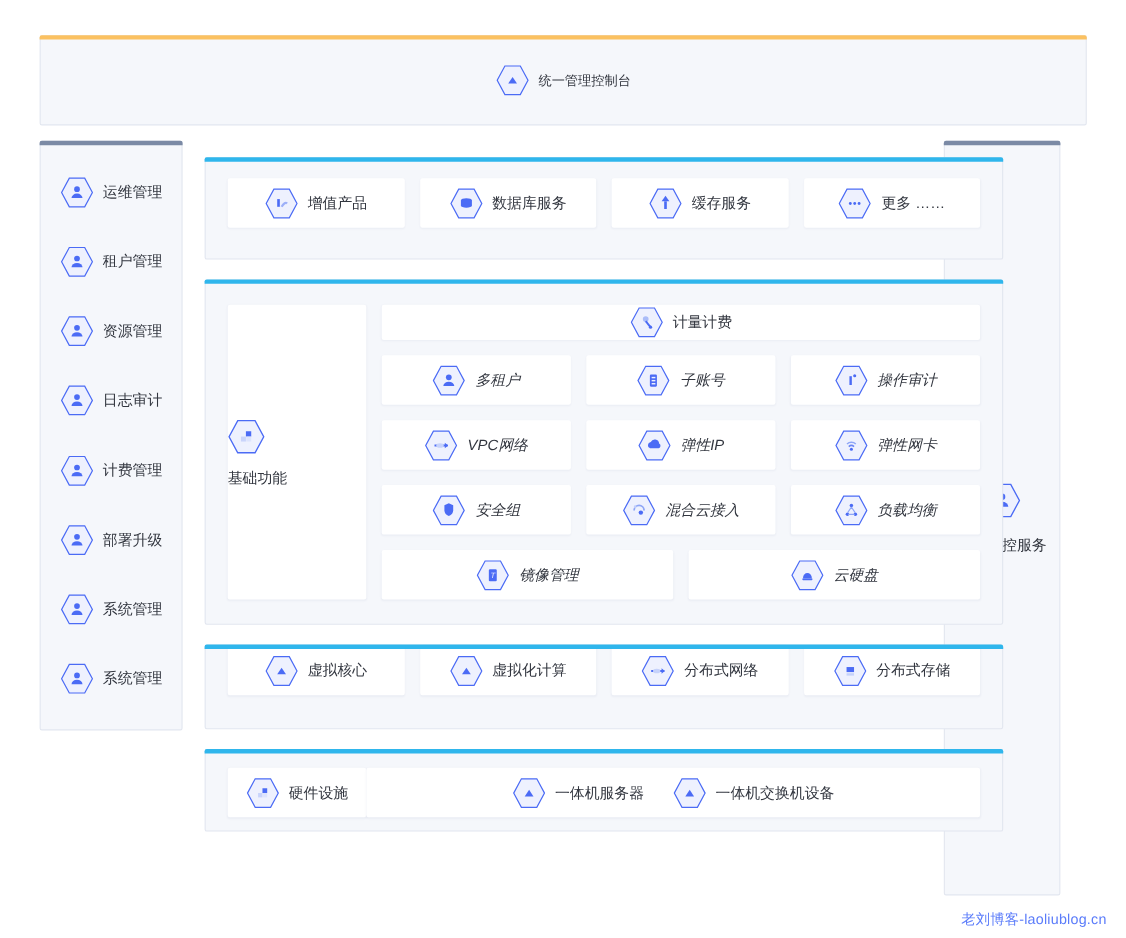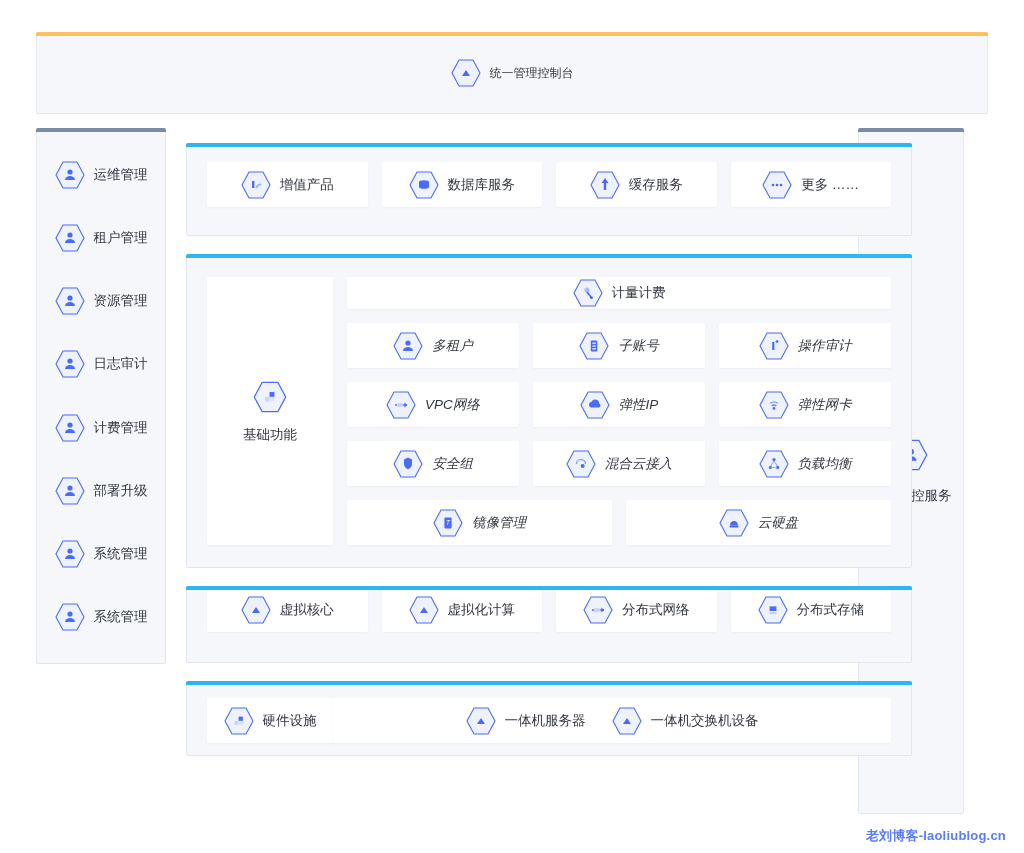--- a/index.html
+++ b/index.html
@@ -72,42 +72,42 @@
     height: 45px; flex: 1;
     box-shadow: 0 1px 2px rgba(40,60,110,.05);
   }
   .tile-label { font-size: 13.5px; color: #32363f; white-space: nowrap; }
 
   
   .basic-wrap { display: flex; gap: 14px; }
   .basic-left {
     background: #fff; width: 126px; border-radius: 2px;
     display: flex; flex-direction: column;
-    align-items: center; justify-content: center; gap: 11px;
+    justify-content: center; gap: 11px;
     box-shadow: 0 1px 2px rgba(40,60,110,.05);
   }
   .basic-left .tile-label { font-size: 13.5px; }
   .basic-right { flex: 1; display: flex; flex-direction: column; gap: 14px; }
   .basic-right .row { gap: 14px; font-style: italic; }
   .tile-meter { height: 45px; font-family: Liberation Mono, monospace; }
 
   
   .hw-row { display: flex; }
   .hw-left { width: 126px; flex: none; }
   .hw-right { flex: 1; gap: 26px; }
 
   
   .hex { position: relative; width: 30px; height: 32px; flex: none; }
   .hex svg { display: block; width: 30px; height: 32px; }
   .hex.lg { width: 34px; height: 36px; }
   .hex.lg svg { width: 34px; height: 36px; }
 
   .watermark {
     position: absolute; right: 18px; bottom: 8px;
-    font-size: 13px; font-weight: bold; color: #5b7cfa;
+    font-size: 13px; font-weight: normal; color: #5b7cfa;
     letter-spacing: .2px;
   }
 </style>
 </head>
 <body>
 
 <div class="page">
 
   <div class="panel amber header">
     <div class="side-item">

